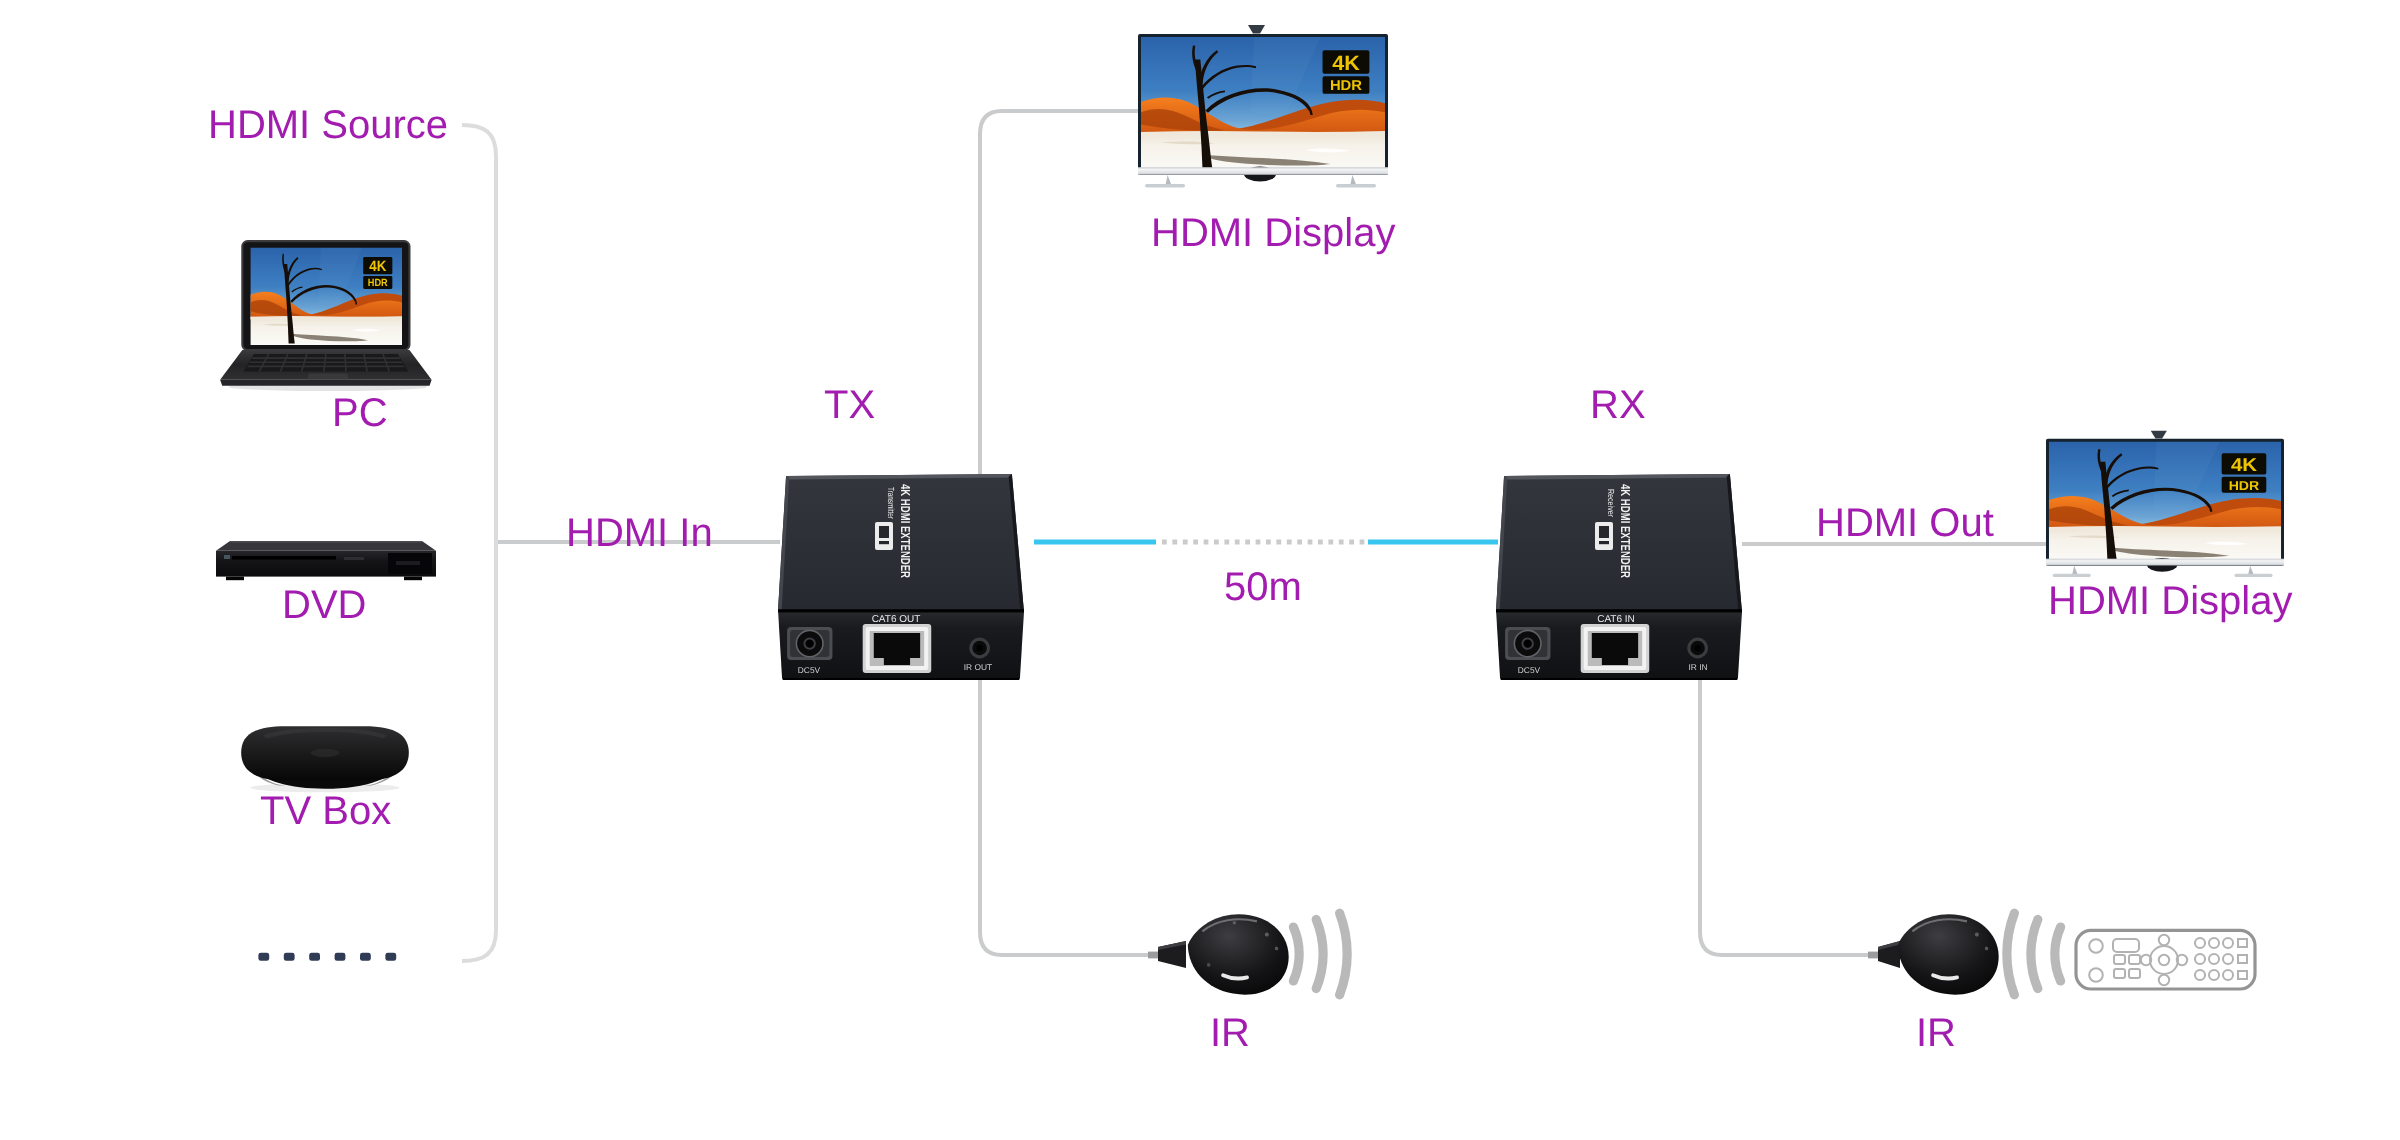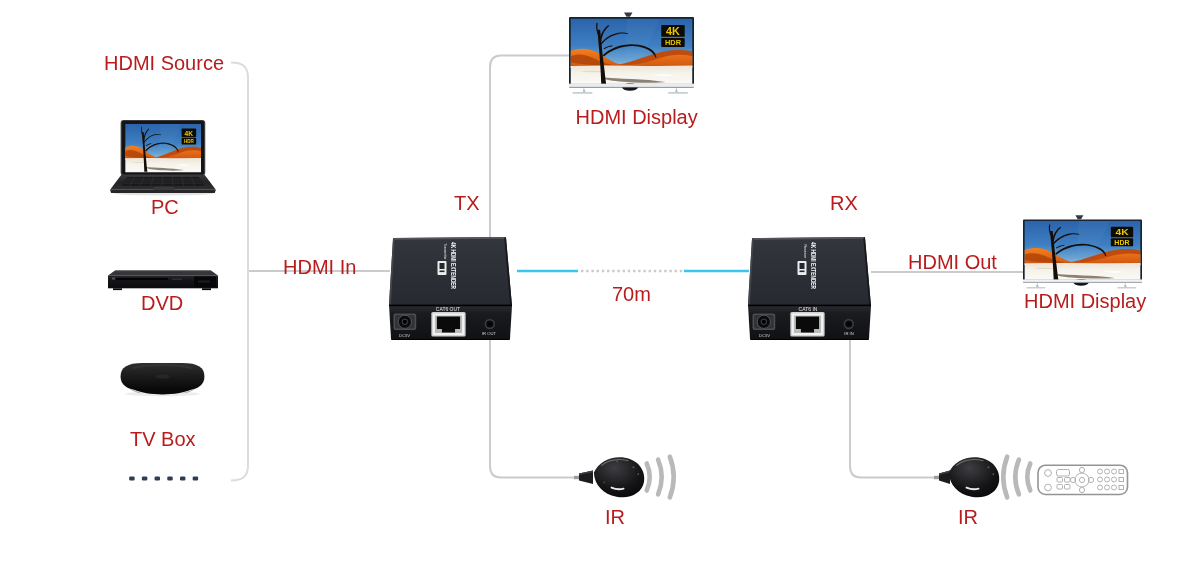--- a/index.html
+++ b/index.html
@@ -1,17 +1,17 @@
 <!DOCTYPE html>
 <html><head>
 <meta charset="utf-8">
 <style>
 html,body{margin:0;padding:0}
 #c{position:relative;width:1200px;height:570px;background:#fff;overflow:hidden;font-family:"Liberation Sans",sans-serif}
-.lb{position:absolute;font-size:20px;line-height:1;color:#b91c1c;white-space:nowrap}
+.lb{position:absolute;font-size:20px;line-height:1;color:#a21caf;white-space:nowrap}
 #c svg{position:absolute;display:block}
 </style>
 </head>
 <body>
 <div id="c">
 <svg width="0" height="0" style="left:0;top:0">
 <defs>
 <linearGradient id="sky" x1="0" y1="0" x2="0" y2="1">
  <stop offset="0" stop-color="#2b63ab"></stop>
           <stop offset=".55" stop-color="#3e7fc2"></stop>
@@ -280,25 +280,25 @@
    <circle cx="63" cy="23.5" r="2.5"></circle>
           <circle cx="70" cy="23.5" r="2.5"></circle>
           <circle cx="77" cy="23.5" r="2.5"></circle>
    <rect x="82" y="5.5" width="4.5" height="4"></rect>
           <rect x="82" y="13.5" width="4.5" height="4"></rect>
           <rect x="82" y="21.5" width="4.5" height="4"></rect>
   </g>
  </g>
 </svg>
 <div class="lb" style="left:104px;top:52.8px">HDMI Source</div>
-<div class="lb" style="left:151px;top:196.8px">PC</div>
+<div class="lb" style="left:166px;top:196.8px">PC</div>
 <div class="lb" style="left:141px;top:293px">DVD</div>
-<div class="lb" style="left:130px;top:429px">TV Box</div>
+<div class="lb" style="left:130px;top:396px">TV Box</div>
 <div class="lb" style="left:283px;top:257px">HDMI In</div>
-<div class="lb" style="left:454px;top:192.8px">TX</div>
+<div class="lb" style="left:412px;top:192.8px">TX</div>
 <div class="lb" style="left:575.5px;top:106.8px">HDMI Display</div>
-<div class="lb" style="left:612px;top:283.8px">70m</div>
-<div class="lb" style="left:830px;top:192.8px">RX</div>
+<div class="lb" style="left:612px;top:283.8px">50m</div>
+<div class="lb" style="left:795px;top:192.8px">RX</div>
 <div class="lb" style="left:908px;top:252px">HDMI Out</div>
 <div class="lb" style="left:1024px;top:290.8px">HDMI Display</div>
 <div class="lb" style="left:605px;top:506.8px">IR</div>
 <div class="lb" style="left:958px;top:506.8px">IR</div>
 </div>
 
 </body></html>

